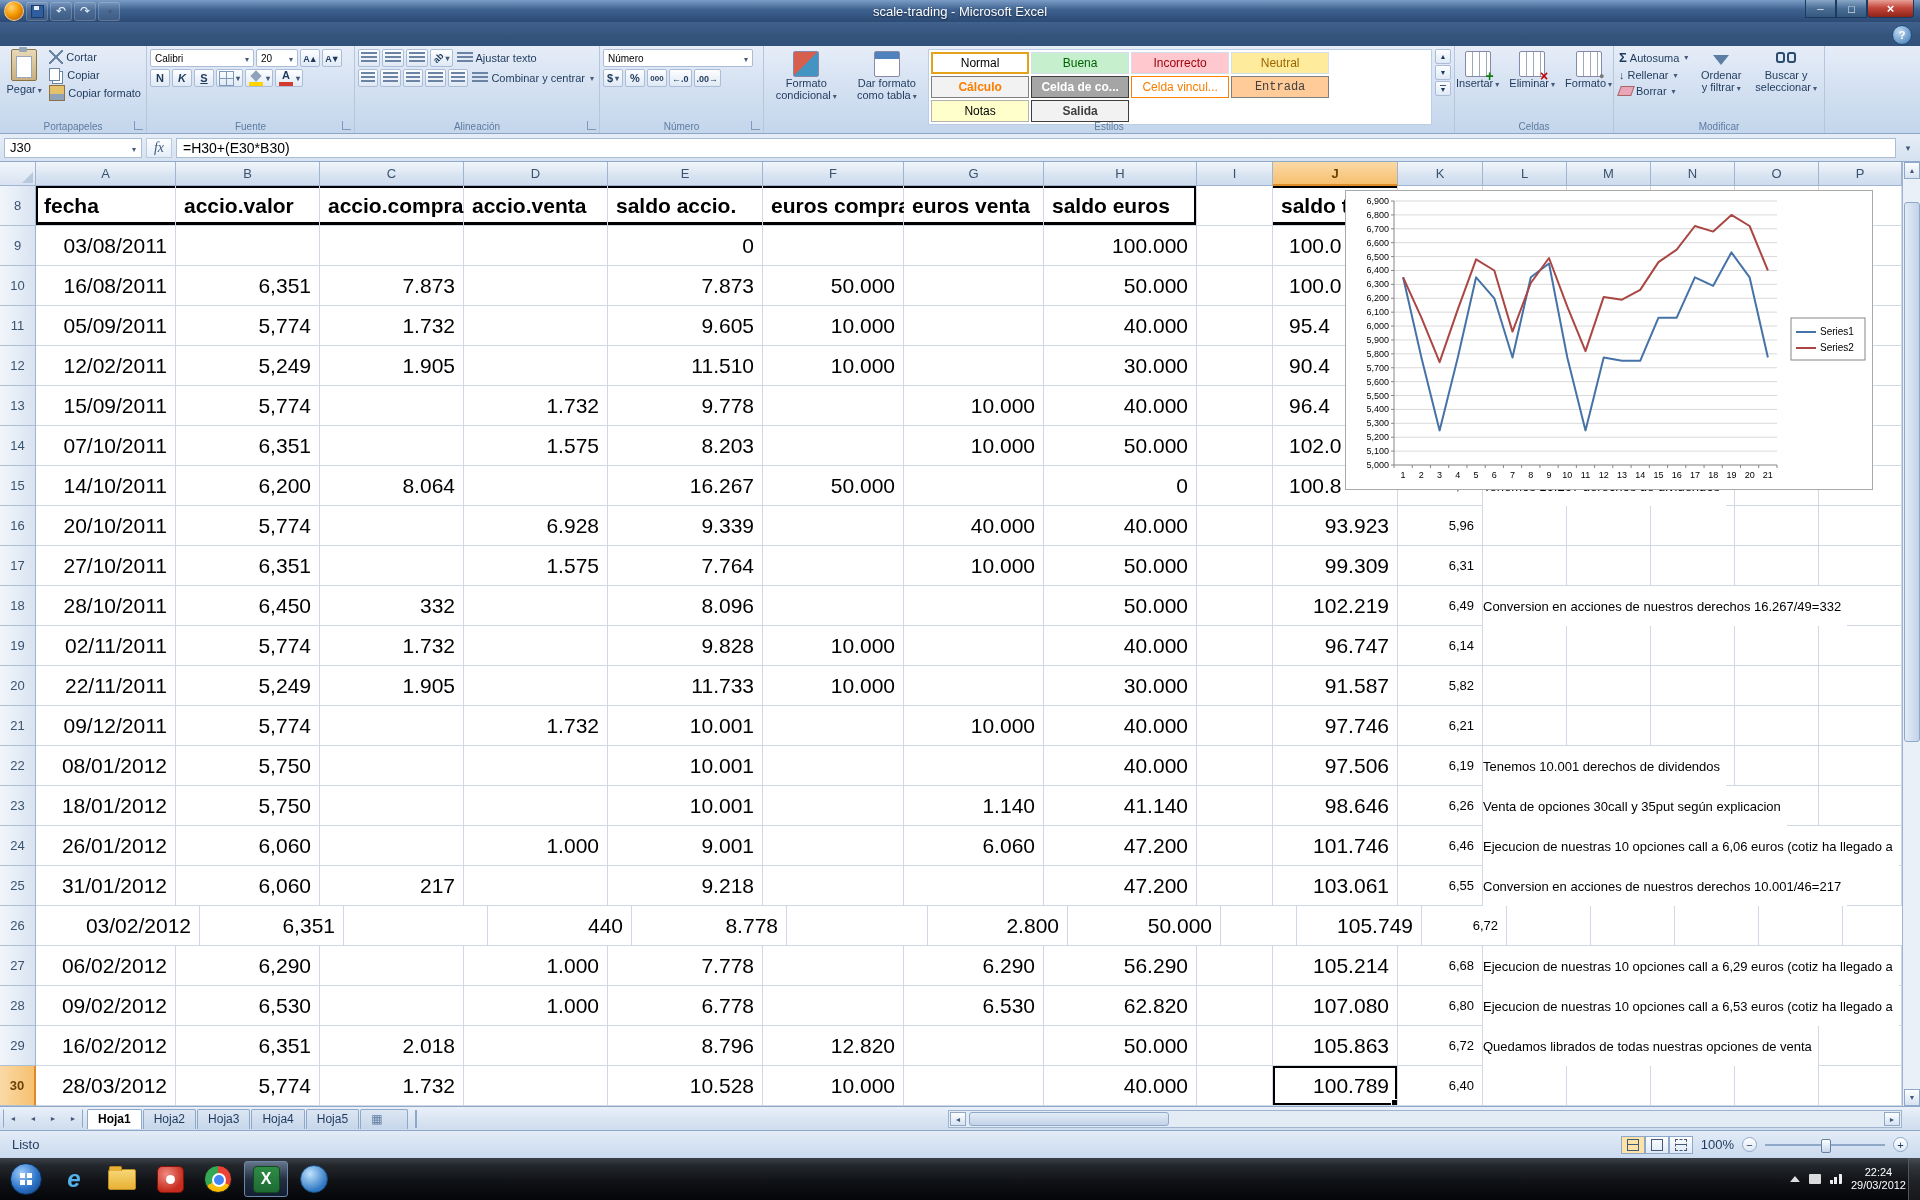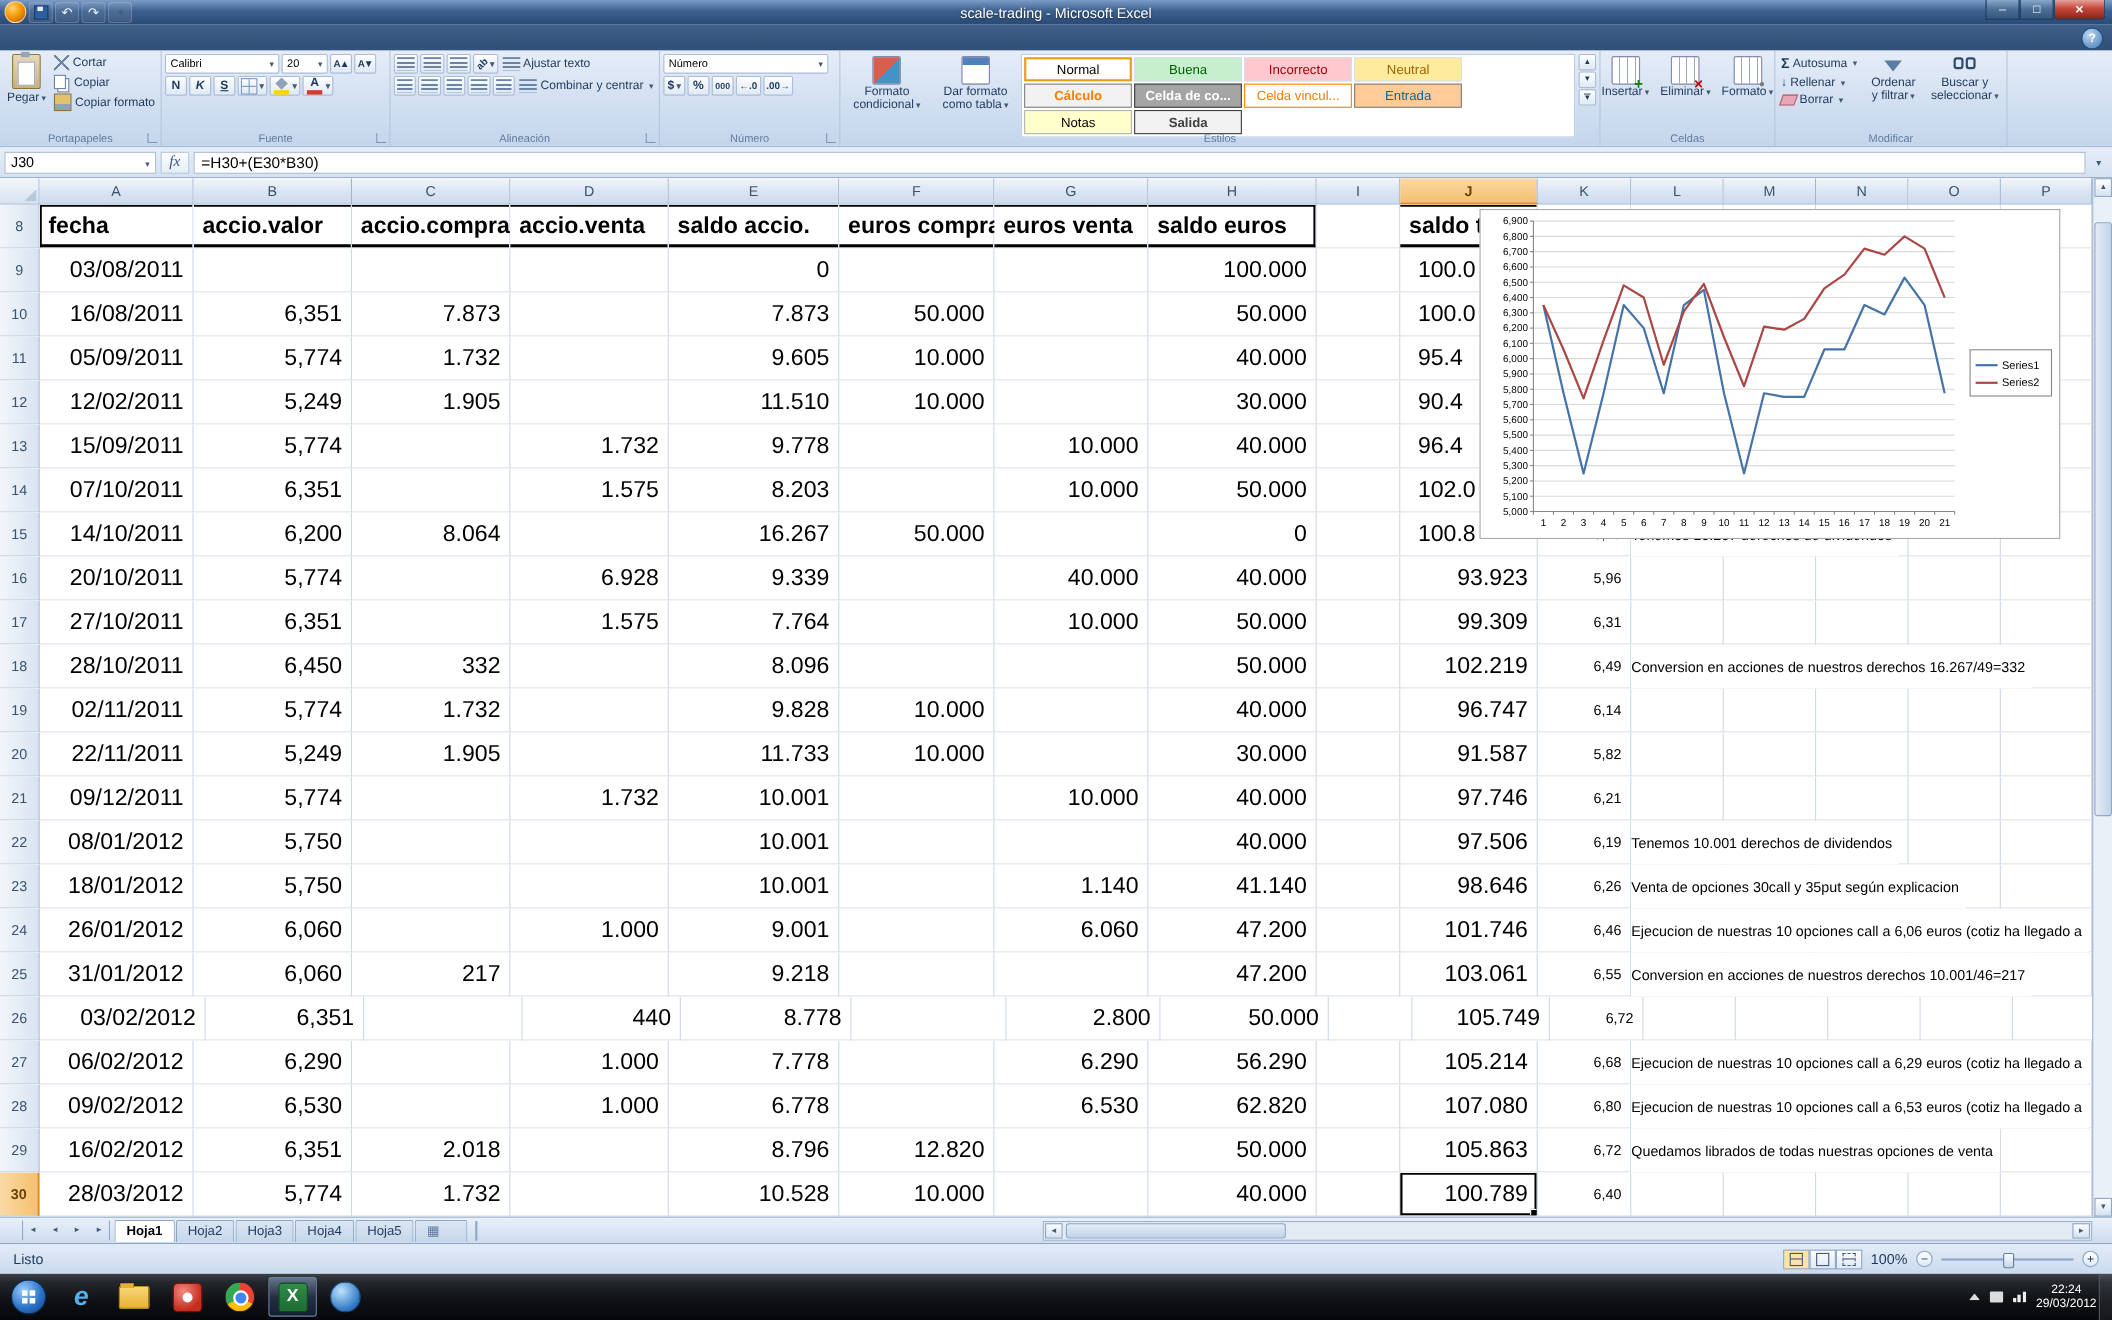--- a/index.html
+++ b/index.html
@@ -102,21 +102,21 @@
   .jcut{justify-content:flex-start;padding-left:16px;}
   .selcell{box-shadow:inset 0 0 0 2px #000;}
   .selcell::after{content:"";position:absolute;right:0;bottom:0;width:5px;height:5px;background:#000;border-left:1px solid #fff;border-top:1px solid #fff;}
   .note{position:absolute;left:1483px;top:0;height:100%;display:flex;align-items:center;font-size:13px;white-space:nowrap;background:#fff;padding-right:6px;z-index:1;}
   #chart{position:absolute;left:1345px;top:28px;width:528px;height:300px;background:#fff;border:1px solid #A9A9A9;z-index:5;box-sizing:border-box;}
   
   #vscroll{position:absolute;left:1902px;top:162px;width:18px;height:944px;background:#E9F0F8;border-left:1px solid #9FB4CE;box-sizing:border-box;}
   .varrow{position:absolute;left:1px;width:16px;height:17px;background:linear-gradient(#FDFEFF,#D6E2F1);border:1px solid #8FA8C8;box-sizing:border-box;color:#44597A;font-size:7px;display:flex;align-items:center;justify-content:center;}
   #vthumb{position:absolute;left:1px;top:40px;width:16px;height:540px;background:linear-gradient(90deg,#E3ECF7,#C2D3E8);border:1px solid #8FA8C8;border-radius:3px;box-sizing:border-box;}
   
-  #sheetbar{position:absolute;left:0;top:1106px;width:1920px;height:24px;background:linear-gradient(#E9F0F9,#CEDCEE);border-top:1px solid #8FA8C8;box-sizing:border-box;display:flex;align-items:center;padding-left:20px;}
+  #sheetbar{position:absolute;left:0;top:1106px;width:1920px;height:24px;background:linear-gradient(#E9F0F9,#CEDCEE);border-top:1px solid #8FA8C8;box-sizing:border-box;display:flex;align-items:center;padding-left:3px;}
   .navb{width:18px;height:17px;display:flex;align-items:center;justify-content:center;font-size:7px;color:#44597A;border:1px solid transparent;}
   .stab{height:19px;display:flex;align-items:center;padding:0 10px;font-size:12px;color:#1E395B;background:linear-gradient(#DCE6F3,#C6D6EA);border:1px solid #8FA8C8;border-bottom:none;margin-right:1px;border-radius:2px 2px 0 0;}
   .stab.active{background:#fff;font-weight:bold;color:#000;}
   #insert-sheet{width:26px;}
   #hscroll{position:absolute;left:948px;top:3px;width:954px;height:18px;background:#E3EBF5;border:1px solid #9FB4CE;box-sizing:border-box;}
   .harrow{position:absolute;top:1px;width:16px;height:14px;display:flex;align-items:center;justify-content:center;font-size:7px;color:#44597A;background:linear-gradient(#FDFEFF,#D6E2F1);border:1px solid #8FA8C8;box-sizing:border-box;}
   #hthumb{position:absolute;left:20px;top:1px;width:200px;height:14px;background:linear-gradient(#E3ECF7,#C2D3E8);border:1px solid #8FA8C8;border-radius:3px;box-sizing:border-box;}
   #tab-split{width:6px;height:18px;border-left:2px solid #8FA8C8;margin-left:6px;}
   
   #statusbar{position:absolute;left:0;top:1130px;width:1920px;height:28px;background:linear-gradient(#E3ECF7,#CADAEE);border-top:1px solid #8FA8C8;box-sizing:border-box;display:flex;align-items:center;font-size:13px;color:#1E395B;}
@@ -315,21 +315,21 @@
         <div><span>Dar formato como tabla</span><span class="dd"></span></div>
       </div>
       <div id="style-gallery">
           <div class="chip" style="background: rgb(255, 255, 255); color: rgb(0, 0, 0); border: 2px solid rgb(227, 162, 26);">Normal</div>
           <div class="chip" style="background: rgb(198, 239, 206); color: rgb(0, 97, 0); border-color: rgb(213, 223, 236);">Buena</div>
           <div class="chip" style="background: rgb(255, 199, 206); color: rgb(156, 0, 6); border-color: rgb(213, 223, 236);">Incorrecto</div>
           <div class="chip" style="background: rgb(255, 235, 156); color: rgb(156, 101, 0); border-color: rgb(213, 223, 236);">Neutral</div>
           <div class="chip" style="background: rgb(242, 242, 242); color: rgb(250, 125, 0); border-color: rgb(127, 127, 127); font-weight: bold;">Cálculo</div>
           <div class="chip" style="background: rgb(165, 165, 165); color: rgb(255, 255, 255); border-color: rgb(63, 63, 63); font-weight: bold;">Celda de co...</div>
           <div class="chip" style="background: rgb(255, 255, 255); color: rgb(250, 125, 0); border-color: rgb(255, 128, 1);">Celda vincul...</div>
-          <div class="chip" style="background: rgb(255, 204, 153); color: #0369a1; border-color: rgb(127, 127, 127);">Entrada</div>
+          <div class="chip" style="background: rgb(255, 204, 153); color: #404040; border-color: rgb(127, 127, 127); font-family: Liberation Mono, monospace;">Entrada</div>
           <div class="chip" style="background: rgb(255, 255, 204); color: rgb(0, 0, 0); border-color: rgb(178, 178, 178);">Notas</div>
           <div class="chip" style="background: rgb(242, 242, 242); color: rgb(63, 63, 63); border-color: rgb(63, 63, 63); font-weight: bold;">Salida</div>
         </div>
       <div class="galarr">
         <div class="sq ga-up"></div>
         <div class="sq ga-dn"></div>
         <div class="sq ga-more"></div>
       </div>
     </div>
     <div class="glabel">Estilos</div>
@@ -756,21 +756,21 @@
         <div class="cell num kcell" style="width: 85px;">6,55</div>
         <div class="cell num" style="width: 84px;"></div>
         <div class="cell num" style="width: 84px;"></div>
         <div class="cell num" style="width: 84px;"></div>
         <div class="cell num" style="width: 84px;"></div>
         <div class="cell num" style="width: 83px;"></div>
         <div class="note">Conversion en acciones de nuestros derechos 10.001/46=217</div>
       </div>
       <div class="grow">
         <div class="rowh">26</div>
-        <div class="cell date" style="width: 151px;">03/02/2012</div>
+        <div class="cell date" style="width: 164px;">03/02/2012</div>
         <div class="cell num" style="width: 144px;">6,351</div>
         <div class="cell num" style="width: 144px;"></div>
         <div class="cell num" style="width: 144px;">440</div>
         <div class="cell num" style="width: 155px;">8.778</div>
         <div class="cell num" style="width: 141px;"></div>
         <div class="cell num" style="width: 140px;">2.800</div>
         <div class="cell num" style="width: 153px;">50.000</div>
         <div class="cell num" style="width: 76px;"></div>
         <div class="cell num" style="width: 125px;">105.749</div>
         <div class="cell num kcell" style="width: 85px;">6,72</div>

